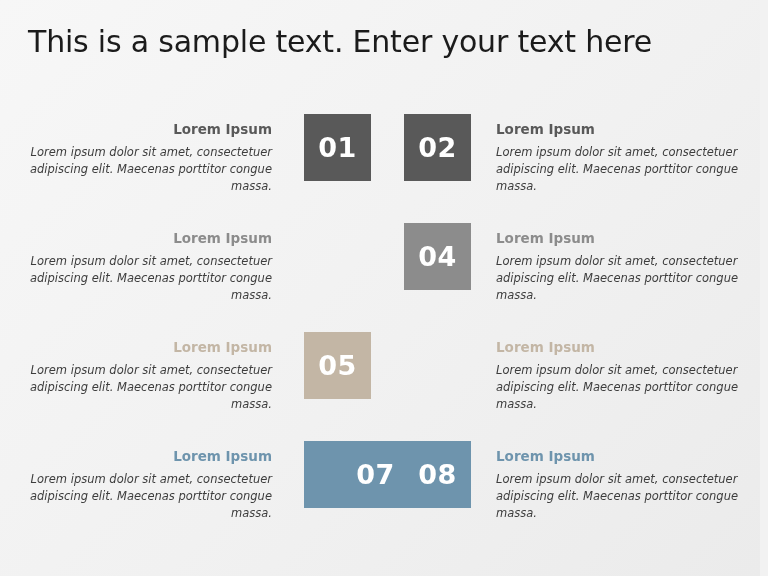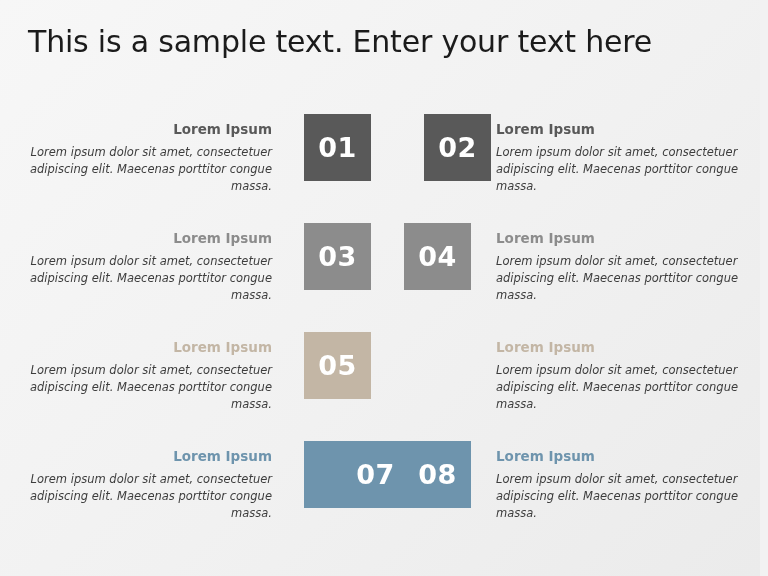--- a/index.html
+++ b/index.html
@@ -97,36 +97,33 @@
   <div class="rows">
 
     <div class="row">
       <div class="text-block left">
         <div class="block-heading" style="color: rgb(89, 89, 89);">Lorem Ipsum</div>
         <div class="block-body">Lorem ipsum dolor sit amet, consectetuer adipiscing elit. Maecenas porttitor congue massa.</div>
       </div>
       <div class="tile t-left" style="background: rgb(89, 89, 89);">
         <span>01</span>
       </div>
-      <div class="tile t-right" style="background: rgb(89, 89, 89); margin-left: 20px;">
+      <div class="tile t-right" style="background: rgb(89, 89, 89);">
         <span>02</span>
       </div>
       <div class="text-block right">
         <div class="block-heading" style="color: rgb(89, 89, 89);">Lorem Ipsum</div>
         <div class="block-body">Lorem ipsum dolor sit amet, consectetuer adipiscing elit. Maecenas porttitor congue massa.</div>
       </div>
     </div>
 
     <div class="row">
       <div class="text-block left">
         <div class="block-heading" style="color: rgb(140, 140, 140);">Lorem Ipsum</div>
         <div class="block-body">Lorem ipsum dolor sit amet, consectetuer adipiscing elit. Maecenas porttitor congue massa.</div>
-      </div>
-      <div class="tile t-left" style="background: rgb(140, 140, 140);">
-        <span>03</span>
       </div>
       <div class="tile t-right" style="background: rgb(140, 140, 140);">
         <span>04</span>
       </div>
       <div class="text-block right">
         <div class="block-heading" style="color: rgb(140, 140, 140);">Lorem Ipsum</div>
         <div class="block-body">Lorem ipsum dolor sit amet, consectetuer adipiscing elit. Maecenas porttitor congue massa.</div>
       </div>
     </div>
 

